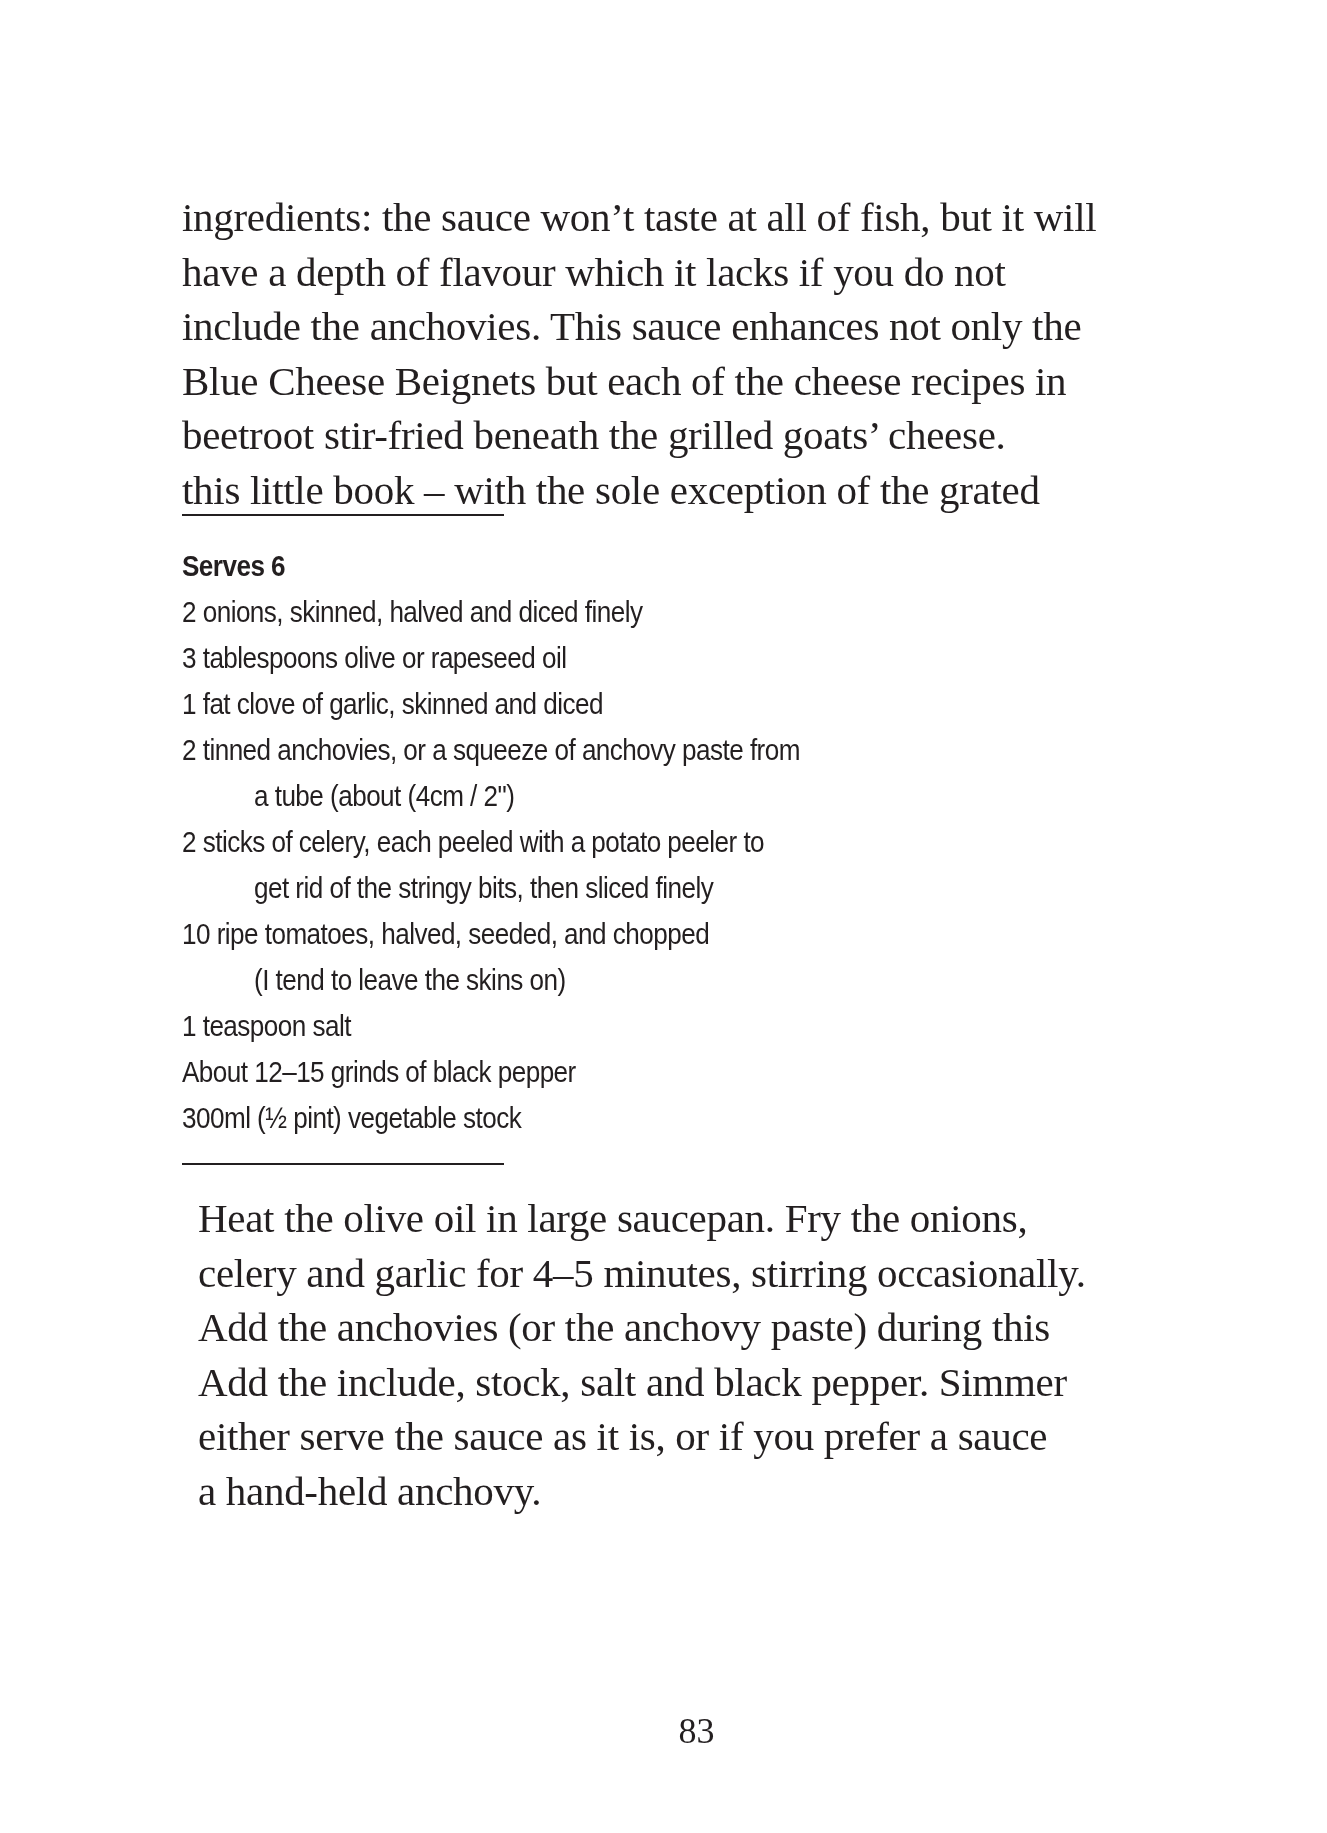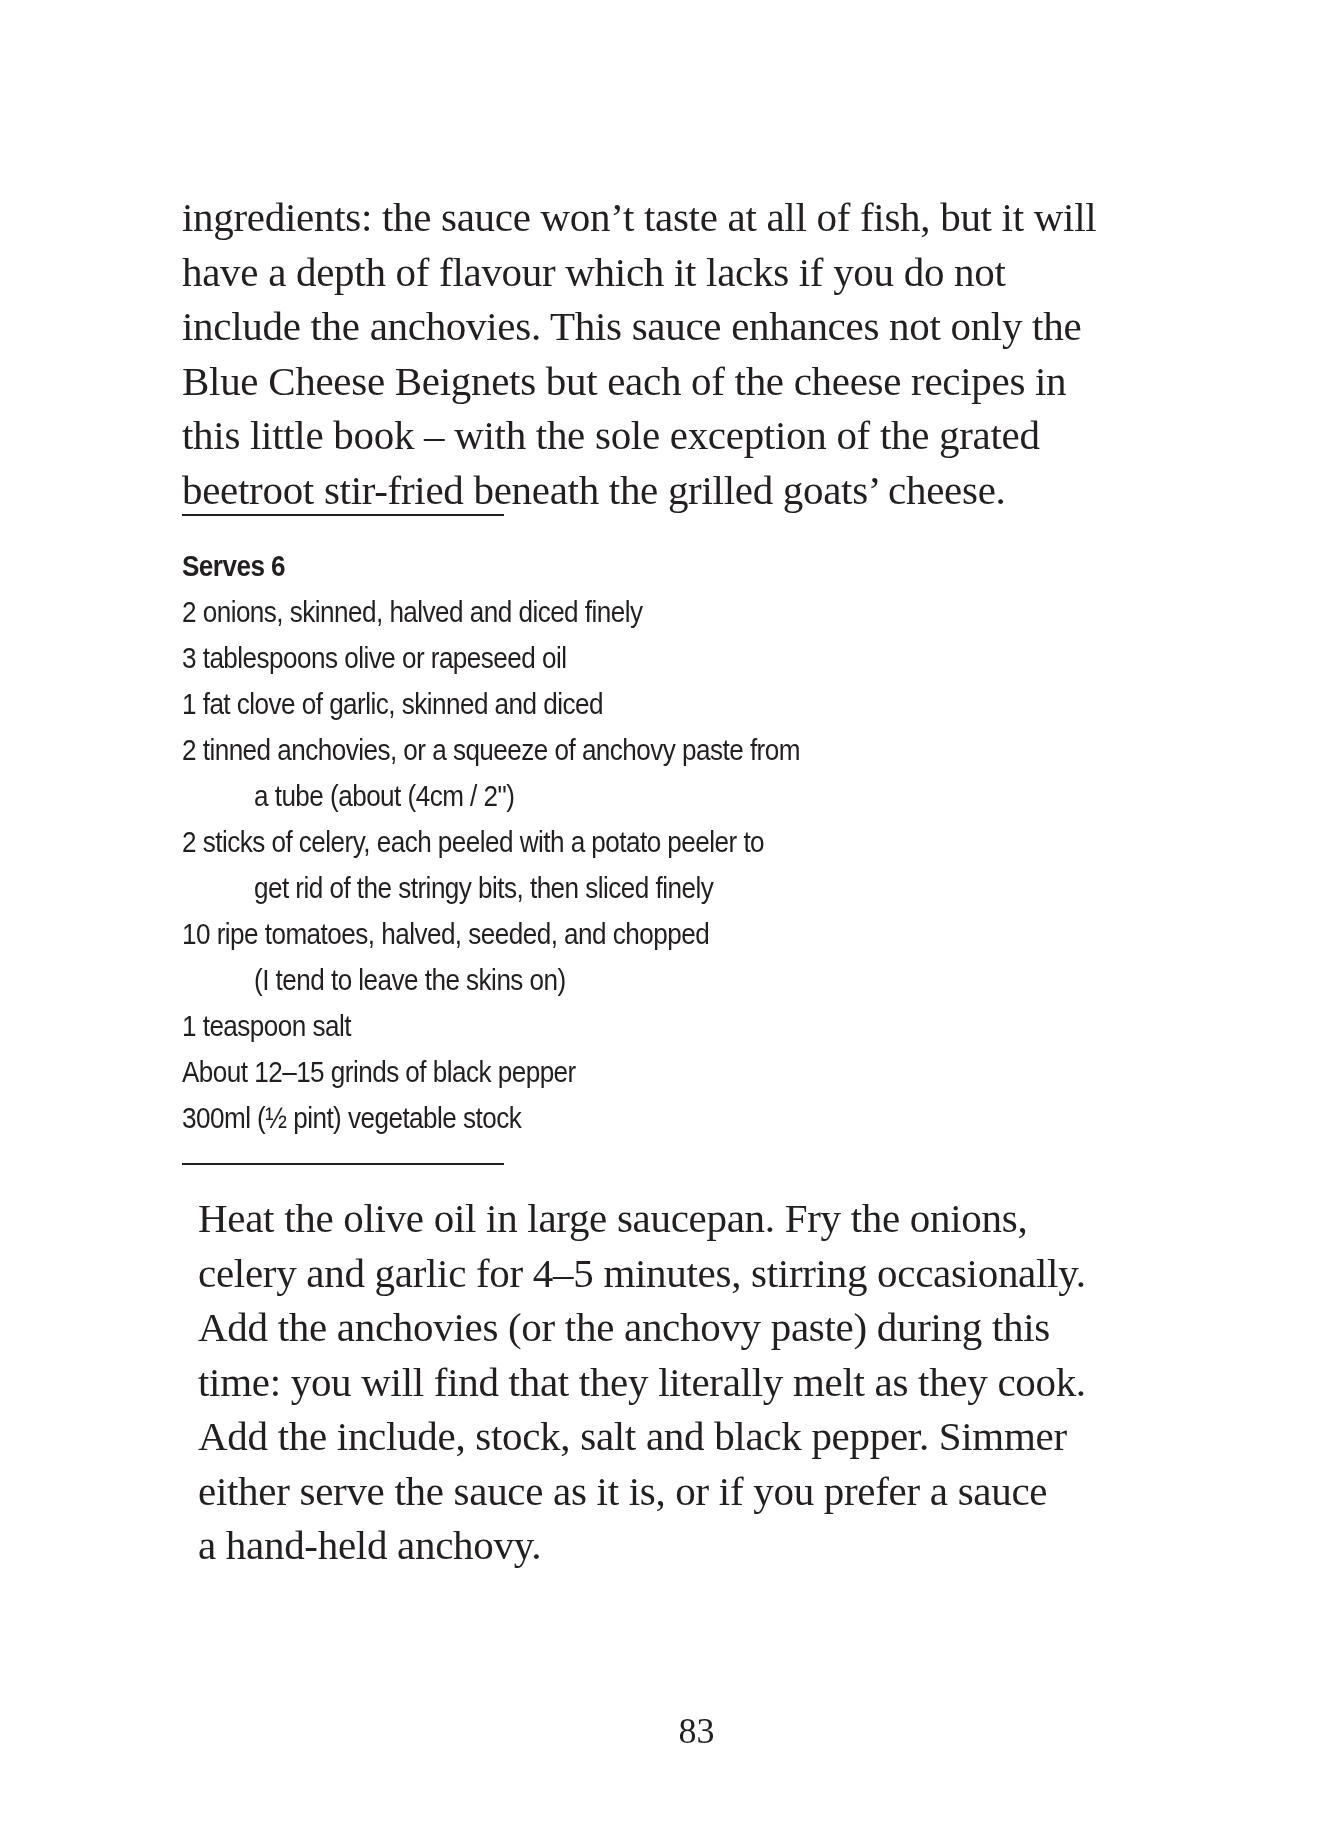--- a/index.html
+++ b/index.html
@@ -83,22 +83,22 @@
 </head>
 <body>
 
 <div class="page">
 
   <div id="intro" class="serif-block">
     <span class="line">ingredients: the sauce won’t taste at all of fish, but it will</span>
     <span class="line">have a depth of flavour which it lacks if you do not</span>
     <span class="line">include the anchovies. This sauce enhances not only the</span>
     <span class="line">Blue Cheese Beignets but each of the cheese recipes in</span>
+    <span class="line">beetroot stir-fried beneath the grilled goats’ cheese.</span>
     <span class="line">this little book – with the sole exception of the grated</span>
-    <span class="line">beetroot stir-fried beneath the grilled goats’ cheese.</span>
   </div>
 
   <div id="rule-top" class="rule"></div>
 
   <div class="ingredients">
     <span class="serves">Serves 6</span>
     <span class="line">2 onions, skinned, halved and diced finely</span>
     <span class="line">3 tablespoons olive or rapeseed oil</span>
     <span class="line">1 fat clove of garlic, skinned and diced</span>
     <span class="line">2 tinned anchovies, or a squeeze of anchovy paste from</span>
@@ -111,21 +111,20 @@
     <span class="line">About 12–15 grinds of black pepper</span>
     <span class="line">300ml (½ pint) vegetable stock</span>
   </div>
 
   <div id="rule-bottom" class="rule"></div>
 
   <div id="method" class="serif-block">
     <span class="line">Heat the olive oil in large saucepan. Fry the onions,</span>
     <span class="line">celery and garlic for 4–5 minutes, stirring occasionally.</span>
     <span class="line">Add the anchovies (or the anchovy paste) during this</span>
-    <span class="line">time: you will find that they literally melt as they cook.</span>
     <span class="line">Add the include, stock, salt and black pepper. Simmer</span>
     <span class="line">either serve the sauce as it is, or if you prefer a sauce</span>
     <span class="line">a hand-held anchovy.</span>
   </div>
 
   <div class="page-number">83</div>
 
 </div>
 
 </body></html>

